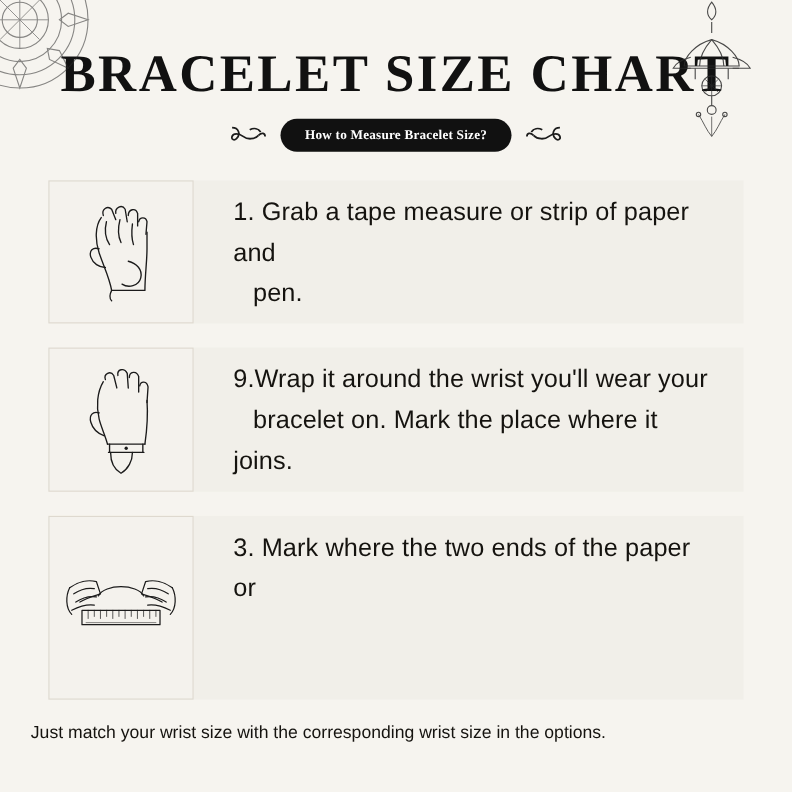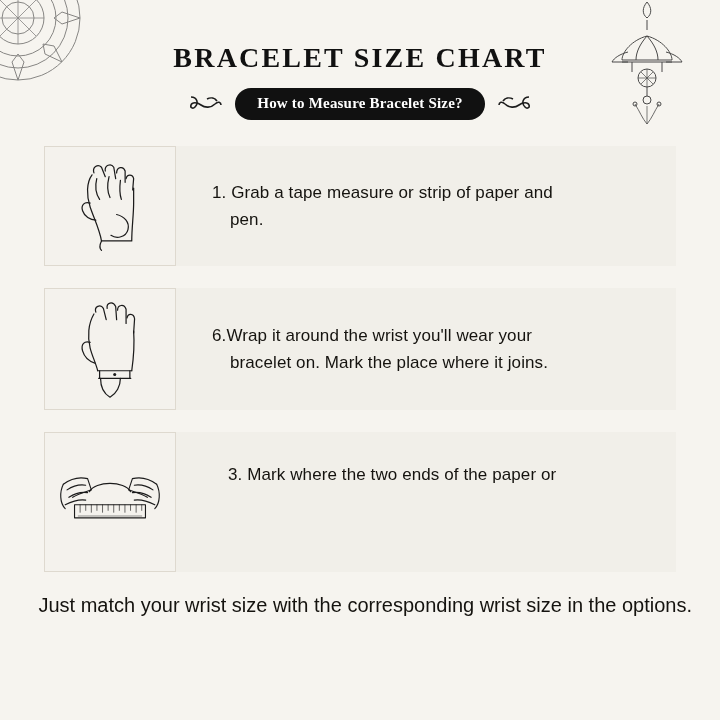--- a/index.html
+++ b/index.html
@@ -38,21 +38,21 @@
     pointer-events: none;
   }
 
   
   .header {
     padding-top: 44px;
     text-align: center;
   }
   .title {
     font-family: "Liberation Serif", serif;
-    font-size: 28px;
+    font-size: 48px;
     letter-spacing: 2.2px;
     font-weight: 700;
     color: #111;
     margin: 0;
     line-height: 1;
   }
   .subtitle-row {
     margin-top: 16px;
     display: flex;
     align-items: center;
@@ -64,21 +64,21 @@
     height: 22px;
     flex: none;
     opacity: .95;
   }
   .pill {
     background: #111;
     color: #fff;
     border-radius: 16px;
     padding: 7px 22px 8px;
     font-family: "Liberation Serif", serif;
-    font-size: 15px;
+    font-size: 12px;
     font-weight: 700;
     letter-spacing: .2px;
     white-space: nowrap;
   }
 
   
   .steps {
     margin-top: 26px;
     padding: 0 44px;
   }
@@ -98,36 +98,36 @@
     display: flex;
     align-items: center;
     justify-content: center;
   }
   .step .thumb svg { display: block; }
   .step .text {
     flex: 1;
     display: flex;
     align-items: center;
     padding: 10px 30px 10px 36px;
-    font-size: 17px;
+    font-size: 23px;
     line-height: 1.6;
     color: #15130f;
     letter-spacing: .1px;
   }
   .step .text p { margin: 0; }
   .step .text .indent { display: inline; }
 
   .step-1 { min-height: 120px; }
   .step-2 { min-height: 122px; }
-  .step-3 { min-height: 140px; gap: 16px; }
+  .step-3 { min-height: 140px; }
 
   
   .footer {
-    text-align: right;
-    font-size: 20px;
+    text-align: left;
+    font-size: 16px;
     color: #15130f;
     margin-top: 6px;
     padding: 0 28px;
   }
 </style>
 </head>
 <body>
 
 <div class="mandala-tl">
   <svg viewBox="0 0 140 140" width="140" height="140" fill="none" stroke="#2b2b2b" stroke-width="1">
@@ -235,21 +235,21 @@
         <path d="M42 78 L78 78"></path>
         <path d="M43 86 L77 86"></path>
         <path d="M44 78 C44 82 44 84 44 86"></path>
         <path d="M76 78 C76 82 76 84 76 86"></path>
         <path d="M45 86 C45 94 48 102 55 106 C62 102 66 94 66 86"></path>
         <circle cx="60" cy="82" r="1.6" fill="#1b1b1b" stroke="none"></circle>
       </svg>
     </div>
     <div class="text">
       <p>
-        <span>6.Wrap it around the wrist you'll wear your</span><br>
+        <span>9.Wrap it around the wrist you'll wear your</span><br>
         <span class="indent" style="padding-left:18px;">bracelet on. Mark the place where it joins.</span>
       </p>
     </div>
   </div>
 
   <div class="step step-3">
     <div class="thumb">
       <svg viewBox="0 0 120 110" width="112" height="104" fill="none" stroke="#1b1b1b" stroke-width="1.2" stroke-linecap="round" stroke-linejoin="round">
 
         <path d="M10 36 C18 30 28 28 36 30 L40 42 C34 44 26 46 20 50"></path>

